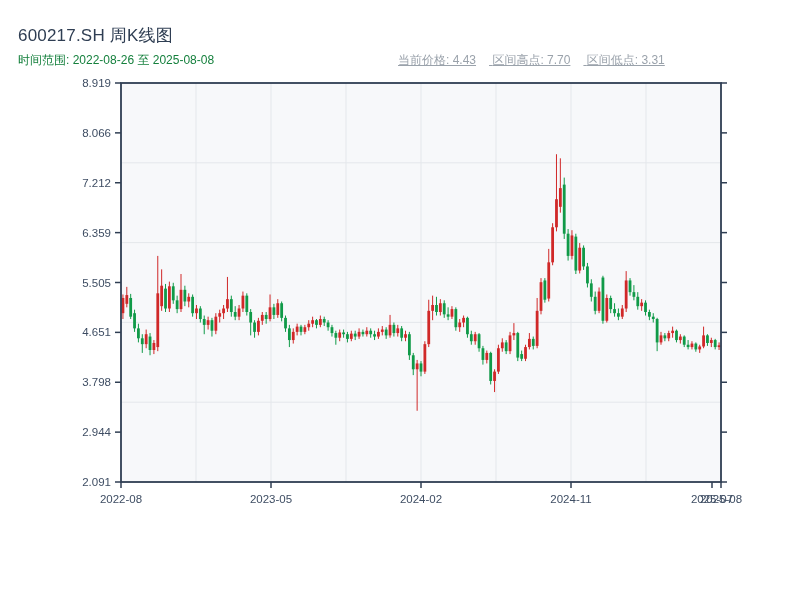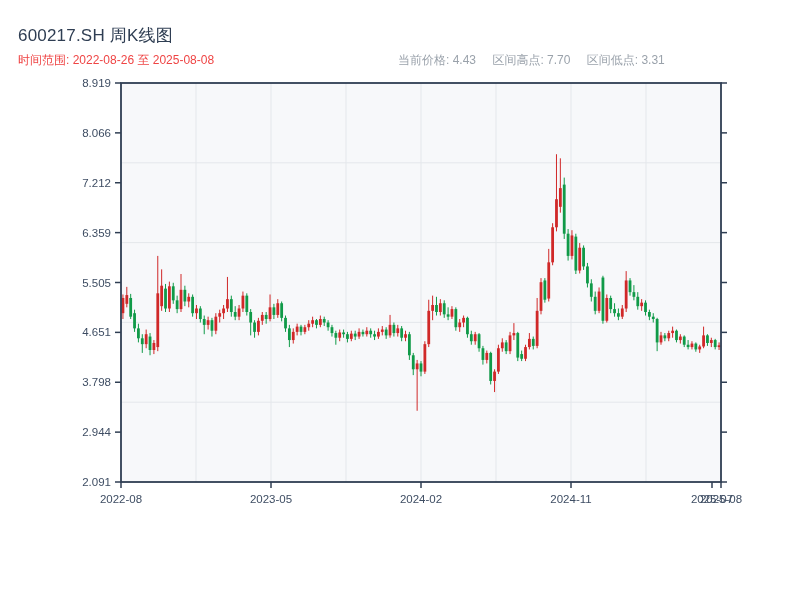--- a/index.html
+++ b/index.html
@@ -1,21 +1,21 @@
 <!DOCTYPE html>
 <html><head>
 <meta charset="utf-8">
 <style>
   html,body{margin:0;padding:0;background:#fff;}
   .page{position:relative;width:800px;height:600px;background:#ffffff;overflow:hidden;
         font-family:"Liberation Sans", sans-serif;}
   .title{position:absolute;left:18px;top:24px;font-size:17px;font-weight:500;
          color:#2f3e53;letter-spacing:.2px;}
-  .sub-left{position:absolute;left:18px;top:52px;font-size:12px;color:#ef4444;}
-  .stats{position:absolute;left:398px;top:52px;font-size:12px;color:#9aa2ab;}
+  .sub-left{position:absolute;left:18px;top:52px;font-size:12px;color:#15803d;}
+  .stats{position:absolute;left:398px;top:52px;font-size:12px;color:#9aa2ab;text-decoration:underline;}
   .stats span{margin-right:13px;}
   svg#chart{position:absolute;left:0;top:70px;}
 </style>
 </head>
 <body>
 
 <div class="page">
   <div class="title">600217.SH 周K线图</div>
   <div class="sub-left">时间范围: 2022-08-26 至 2025-08-08</div>
   <div class="stats">

